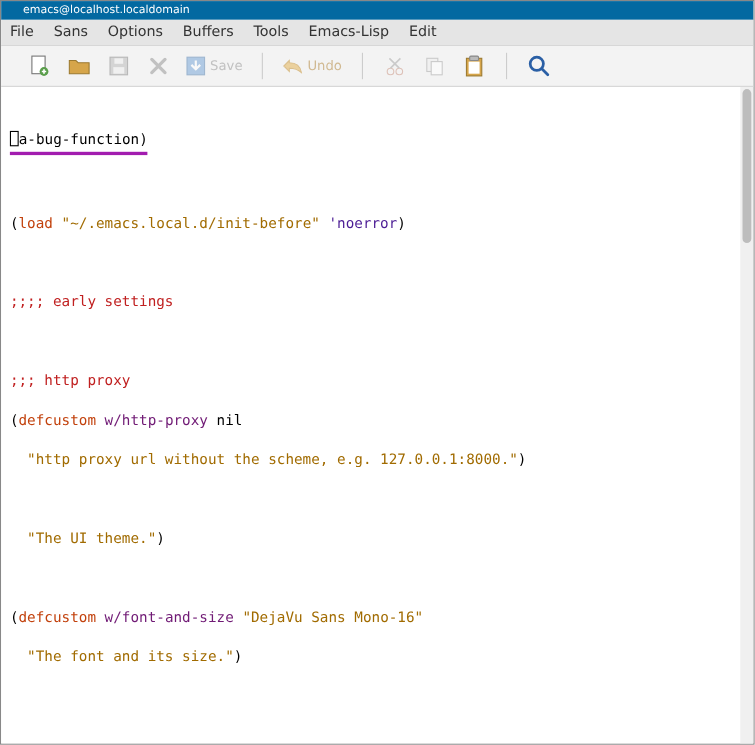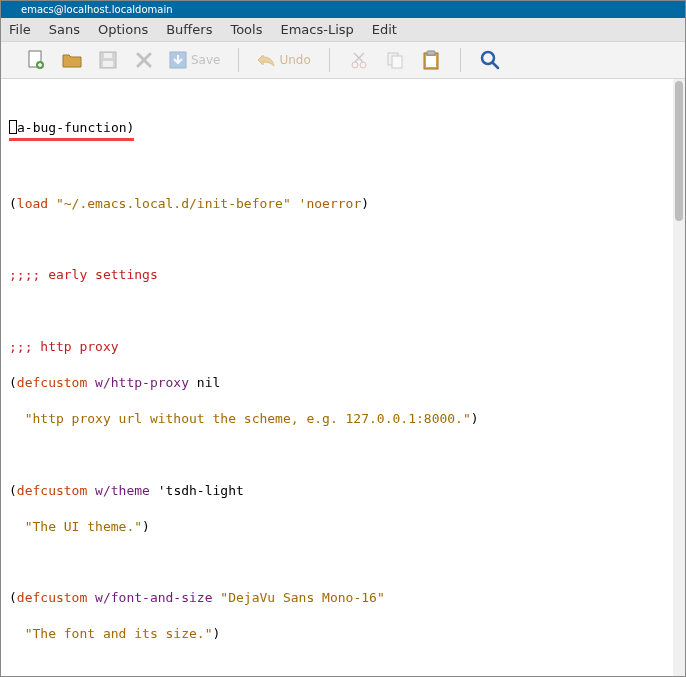--- a/index.html
+++ b/index.html
@@ -72,24 +72,24 @@
   .scroll-thumb {
     position:absolute;
     right:2px;
     width:8px;
     border-radius:4px;
     background:#bdbdbd;
   }
   .kw-def { color:#c2410c; }  
   .kw-name { color:#701a75; }  
   .kw-str  { color:#a16b00; }  
-  .kw-const{ color:#a16207; }  
+  .kw-const{ color:#4c1d95; }  
   .kw-comment{ color:#c02020; } 
   .underline-red {
-    border-bottom: 3px solid #ef4444;
+    border-bottom: 3px solid #a21caf;
     display:inline-block;
     padding-bottom:1px;
   }
   .cursor-box {
     border:1px solid #000;
     display:inline-block;
     width:8px; height:14px;
     vertical-align: -2px;
   }
 </style>
@@ -196,21 +196,20 @@
 <div><span class="underline-red"><span class="cursor-box"></span><span>a-bug-function)</span></span></div>
 <div>&nbsp;</div>
 <div><span>(</span><span class="kw-def">load</span><span class="kw-str"> "~/.emacs.local.d/init-before"</span><span class="kw-const"> 'noerror</span><span>)</span></div>
 <div>&nbsp;</div>
 <div class="kw-comment">;;;; early settings</div>
 <div>&nbsp;</div>
 <div class="kw-comment">;;; http proxy</div>
 <div><span>(</span><span class="kw-def">defcustom</span><span class="kw-name"> w/http-proxy</span><span> nil</span></div>
 <div><span class="kw-str">  "http proxy url without the scheme, e.g. 127.0.0.1:8000."</span><span>)</span></div>
 <div>&nbsp;</div>
-<div><span>(</span><span class="kw-def">defcustom</span><span class="kw-name"> w/theme</span><span> 'tsdh-light</span></div>
 <div><span class="kw-str">  "The UI theme."</span><span>)</span></div>
 <div>&nbsp;</div>
 <div><span>(</span><span class="kw-def">defcustom</span><span class="kw-name"> w/font-and-size</span><span class="kw-str"> "DejaVu Sans Mono-16"</span></div>
 <div><span class="kw-str">  "The font and its size."</span><span>)</span></div>
 <div>&nbsp;</div>
 
 
   </div>
 
 </div>

